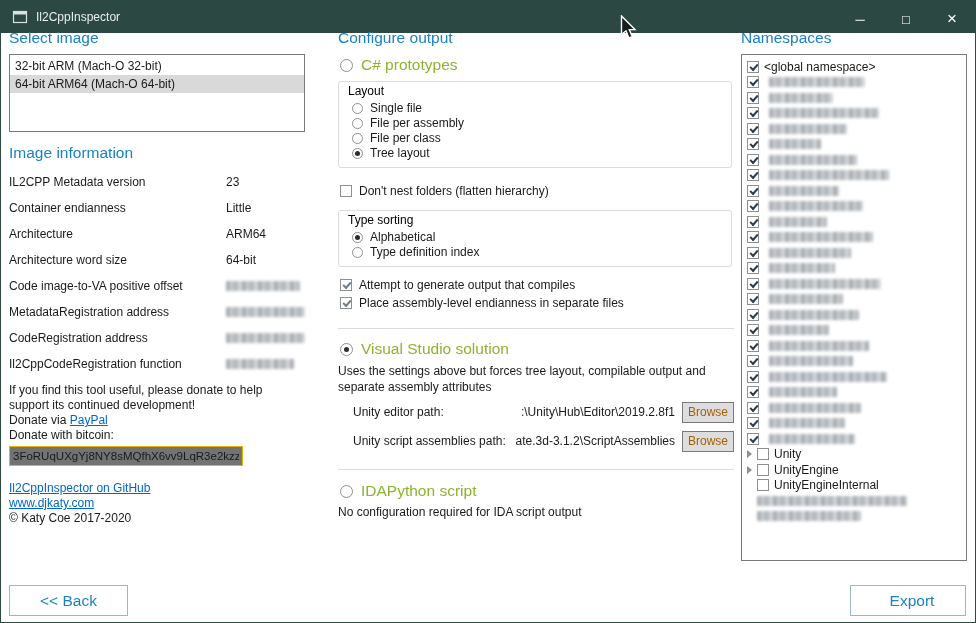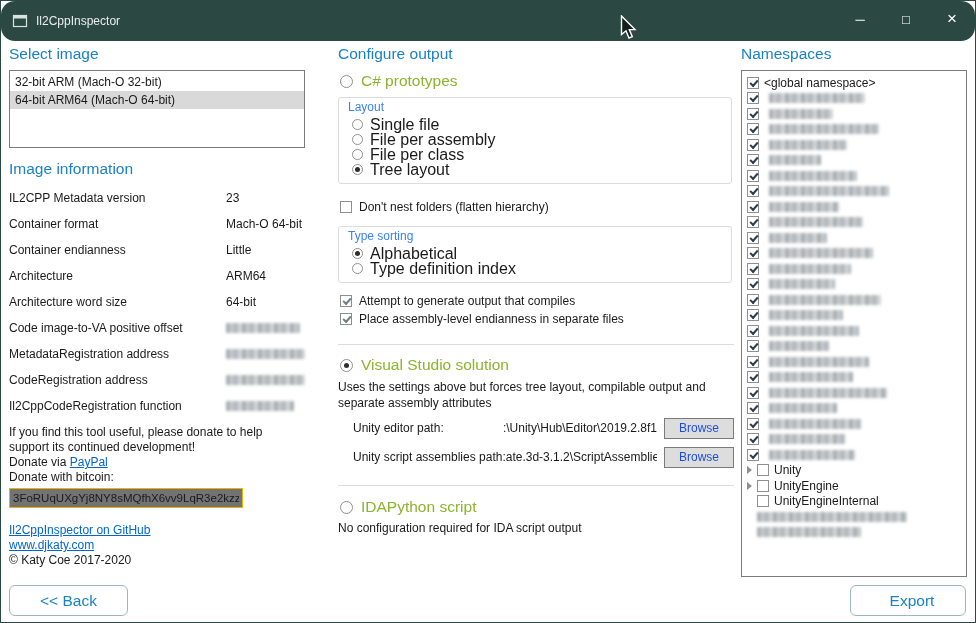--- a/index.html
+++ b/index.html
@@ -1,29 +1,29 @@
 <!DOCTYPE html>
 <html style="--title-bar: #2b4942; --heading: #1a82c4; --section-green: #8cb42e; --link: #0066cc;"><head>
 <meta charset="utf-8">
 <style>
   *{box-sizing:border-box;margin:0;padding:0;}
   html,body{width:976px;height:623px;}
   body{font-family:"Liberation Sans",sans-serif;background:#fff;color:#1a1a1a;}
   .window{position:relative;width:976px;height:623px;background:#fff;border:1px solid var(--title-bar,#2b4942);overflow:hidden;}
 
   
-  .titlebar{position:absolute;left:0;top:0;width:100%;height:40px;background:var(--title-bar,#2b4942);display:flex;align-items:center;border-radius:14px;}
+  .titlebar{position:absolute;left:0;top:0;width:100%;height:32px;background:var(--title-bar,#2b4942);display:flex;align-items:center;}
   .app-icon{margin-left:11px;flex:0 0 auto;}
   .title-text{color:#e9efed;font-size:12px;margin-left:8px;}
   .win-controls{position:absolute;right:0;top:0;height:36px;display:flex;}
   .win-btn{width:46px;height:36px;color:#fff;display:flex;align-items:center;justify-content:center;font-size:13px;}
   .cursor{position:absolute;left:619px;top:14px;z-index:50;}
 
   
-  .col{position:absolute;top:36px;}
+  .col{position:absolute;top:20px;}
   .col-left{left:8px;width:296px;}
   .col-mid{left:337px;width:396px;}
   .col-right{left:740px;width:226px;}
 
   .heading{font-size:15.5px;color:var(--heading,#1a82c4);margin-top:8px;line-height:18px;}
   .heading.mt{margin-top:12px;}
 
   
   .listbox{margin-top:7px;width:296px;height:78px;border:1px solid #7a7a7a;background:#fff;overflow:hidden;padding-top:2px;}
   .lb-item{height:18px;font-size:12px;padding:2px 0 0 5px;white-space:nowrap;}
@@ -44,42 +44,42 @@
   .links-block .row{line-height:15px;font-size:12px;}
 
   
   .blur-block{display:none;height:10px;border-radius:1px;
     background:repeating-linear-gradient(90deg,#a9aeb2 0 4px,#c9cdd0 4px 7px,#b4b9bd 7px 12px,#d2d5d7 12px 16px);
     filter:blur(1.6px);}
   .blur-block.show{display:inline-block;}
 
   
   .action-btn{position:absolute;background:#fff;border:1px solid #9eb6c4;color:var(--heading,#1a82c4);
-    font-size:15.5px;font-family:inherit;border-radius:6px;cursor:pointer;}
+    font-size:15.5px;font-family:inherit;border-radius:0;cursor:pointer;}
   .back-btn{left:8px;top:584px;width:119px;height:31px;}
   .export-btn{left:849px;top:584px;width:116px;height:31px;padding-left:8px;}
 
   
   .opt-row{display:flex;align-items:center;height:20px;margin-left:2px;}
   .opt-row{margin-top:8px;}
   .opt-row.vs{margin-top:10px;}
   .opt-row.ida{margin-top:11px;}
   .opt-label{font-size:15.5px;color:var(--section-green,#8cb42e);margin-left:8px;}
 
   .radio{display:inline-block;width:11px;height:11px;border:1px solid #8f8f8f;border-radius:50%;background:#fff;position:relative;flex:0 0 auto;}
   .radio.selected::after{content:"";position:absolute;left:2px;top:2px;width:5px;height:5px;border-radius:50%;background:#2d2d2d;}
   .opt-row .radio{width:13px;height:13px;}
   .opt-row .radio.selected::after{left:3px;top:3px;}
 
   .groupbox{position:relative;border:1px solid #dcdcdc;border-radius:3px;width:394px;padding:19px 8px 6px 13px;}
   .groupbox.gb-layout{margin-top:6px;}
   .groupbox.gb-sort{margin-top:11px;}
-  .gb-label{position:absolute;left:9px;top:2px;font-size:12px;color:#3b82f6;}
+  .gb-label{position:absolute;left:9px;top:2px;font-size:12px;color:#000000;}
   .radio-row{height:15px;display:flex;align-items:center;}
-  .radio-label{font-size:16px;margin-left:7px;line-height:15px;white-space:nowrap;}
+  .radio-label{font-size:12px;margin-left:7px;line-height:15px;white-space:nowrap;}
 
   .cb-row{display:flex;align-items:center;height:16px;margin-left:2px;}
   .cb-row.flatten{margin-top:15px;}
   .cb-row.first{margin-top:10px;}
   .cb-row + .cb-row{margin-top:2px;}
   .cb{display:inline-block;width:12px;height:12px;border:1px solid #8f8f8f;background:#fff;position:relative;flex:0 0 auto;}
   .cb.checked::after{content:"";position:absolute;left:2px;top:2px;width:6px;height:3px;
     border-left:2px solid #44535c;border-bottom:2px solid #44535c;transform:rotate(-48deg);}
   .cb.gray.checked::after{border-color:#6e7f8a;}
   .cb-label{font-size:12px;margin-left:7px;white-space:nowrap;}
@@ -87,21 +87,21 @@
   .divider{height:1px;background:#dcdcdc;width:100%;margin-top:17px;}
 
   .desc{font-size:12px;line-height:16px;margin-top:4px;}
   .desc.ida-desc{line-height:15px;}
 
   .path-row{display:flex;align-items:center;margin-left:15px;height:22px;}
   .path-row.p1{margin-top:6px;}
   .path-row.p2{margin-top:7px;}
   .path-label{font-size:12px;white-space:nowrap;}
   .path-value{flex:1;text-align:right;font-size:12px;margin-right:7px;white-space:nowrap;overflow:hidden;}
-  .browse-btn{width:70px;height:21px;background:#ddd;border:1px solid #7a7a7a;font-size:12px;font-family:inherit;color:#1d4ed8;cursor:pointer;flex:0 0 auto;}
+  .browse-btn{width:52px;height:21px;background:#ddd;border:1px solid #7a7a7a;font-size:12px;font-family:inherit;color:#a16207;cursor:pointer;flex:0 0 auto;}
 
   
   .ns-list{margin-top:7px;width:226px;height:507px;border:1px solid #7a7a7a;background:#fff;overflow:hidden;padding:4px 0 0 5px;}
   .ns-item{display:flex;align-items:center;height:15.5px;}
   .expander{display:none;flex:0 0 auto;margin-right:5px;}
   .expander.show{display:inline-block;width:0;height:0;border-top:4px solid transparent;border-bottom:4px solid transparent;border-left:5px solid #8f8f8f;}
   .expander.space{display:inline-block;width:5px;height:1px;visibility:hidden;}
   .nscb.checked::after{border-color:#2f3e4a;}
   .ns-label{font-size:12px;margin-left:5px;white-space:nowrap;}
   .ns-blur{margin-left:5px;}
@@ -141,25 +141,20 @@
     <div class="heading mt">Image information</div>
 
     <div class="info-rows">
 
         <div class="info-row">
           <span class="info-label">IL2CPP Metadata version</span>
           <span class="info-value">23</span>
 
         </div>
 
-        <div class="info-row">
-          <span class="info-label">Container format</span>
-          <span class="info-value">Mach-O 64-bit</span>
-
-        </div>
 
         <div class="info-row">
           <span class="info-label">Container endianness</span>
           <span class="info-value">Little</span>
 
         </div>
 
         <div class="info-row">
           <span class="info-label">Architecture</span>
           <span class="info-value">ARM64</span>

